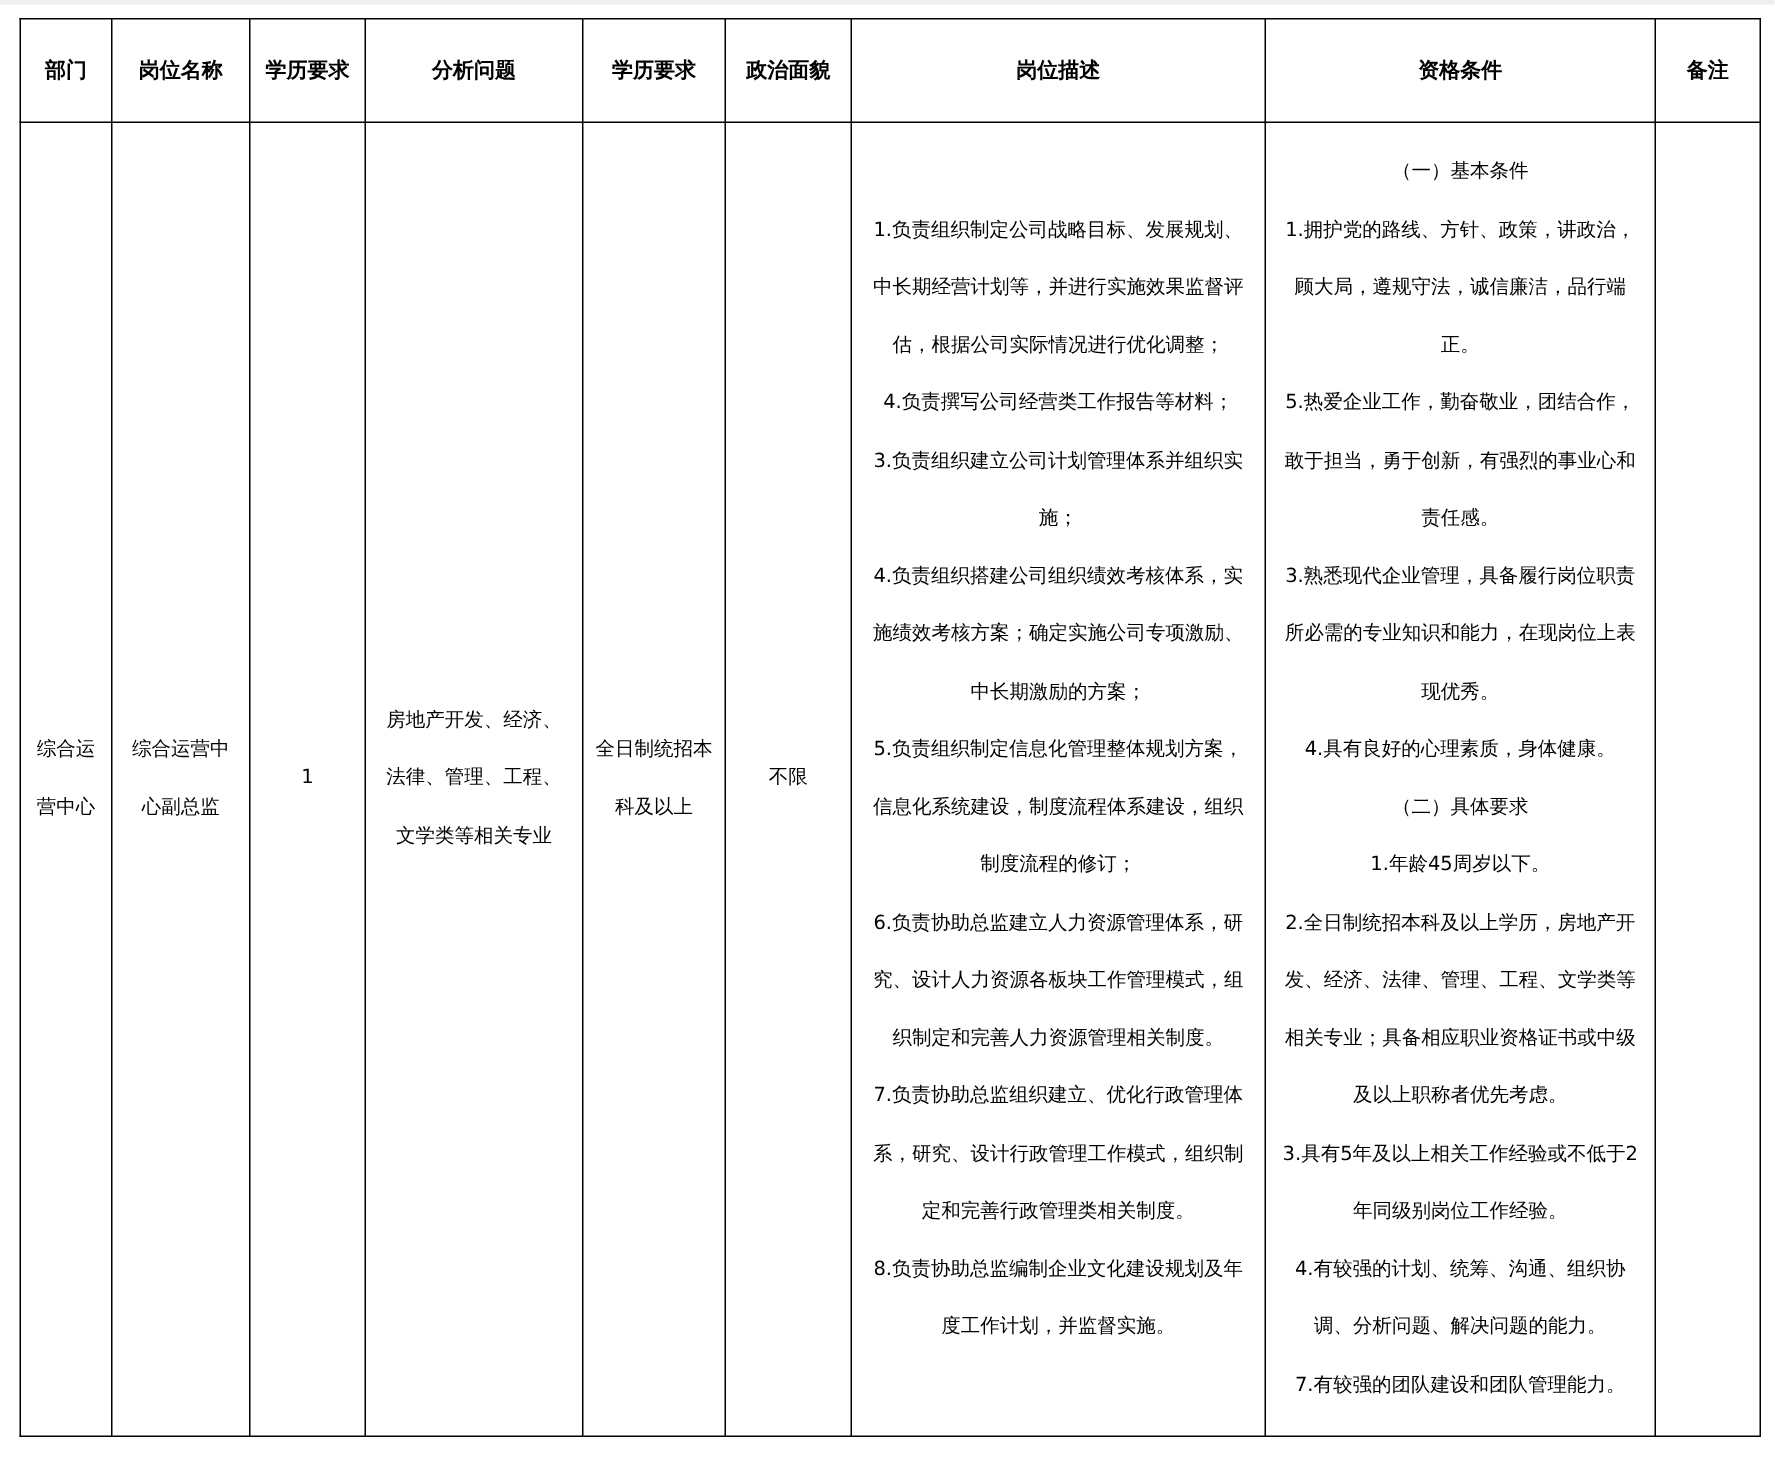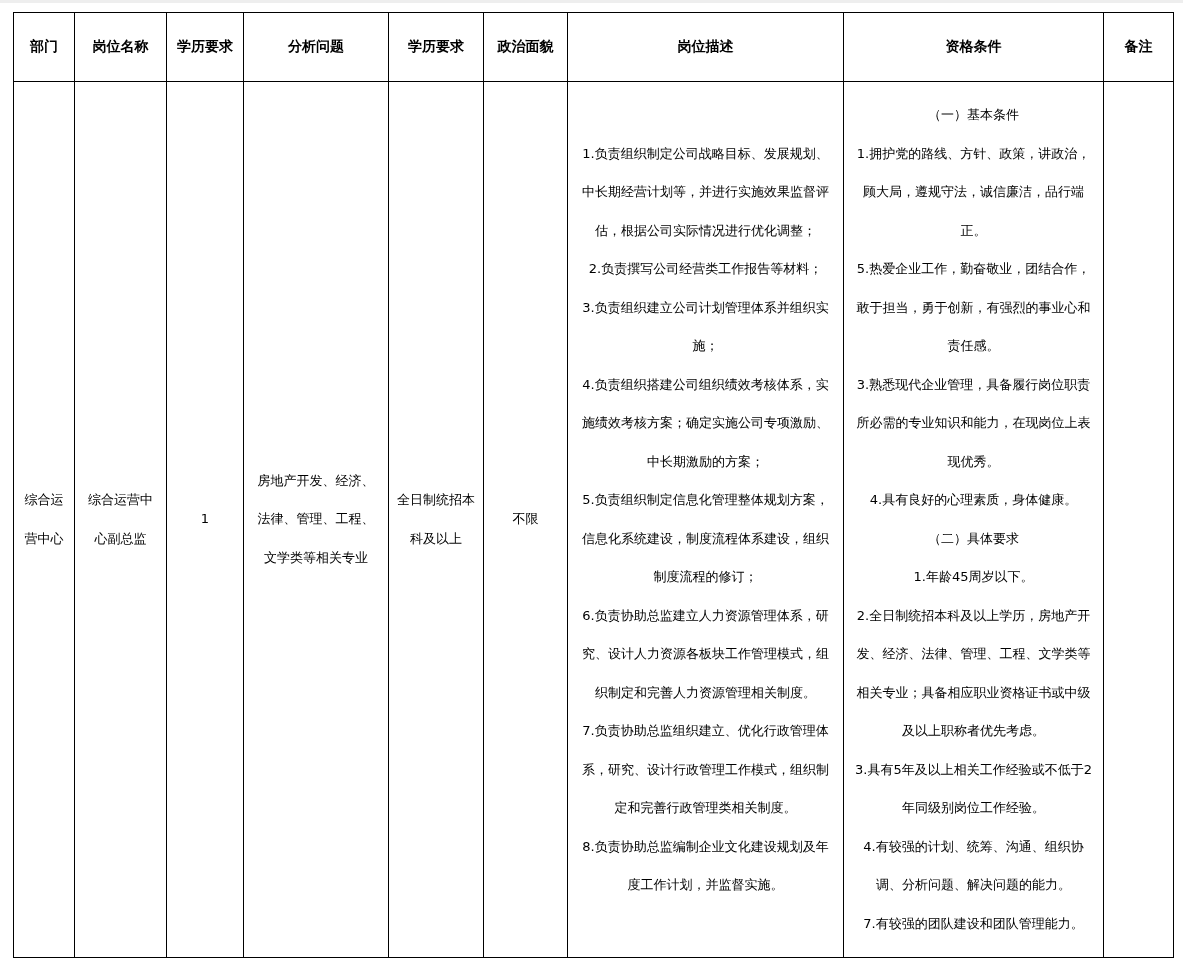--- a/index.html
+++ b/index.html
@@ -87,21 +87,21 @@
   <tbody>
     <tr>
       <td>综合运营中心</td>
       <td>综合运营中心副总监</td>
       <td>1</td>
       <td>房地产开发、经济、法律、管理、工程、文学类等相关专业</td>
       <td>全日制统招本科及以上</td>
       <td>不限</td>
       <td class="cell-list">
         <span class="para">1.负责组织制定公司战略目标、发展规划、中长期经营计划等，并进行实施效果监督评估，根据公司实际情况进行优化调整；</span>
-        <span class="para">2.负责撰写公司经营类工作报告等材料；</span>
+        <span class="para">4.负责撰写公司经营类工作报告等材料；</span>
         <span class="para">3.负责组织建立公司计划管理体系并组织实施；</span>
         <span class="para">4.负责组织搭建公司组织绩效考核体系，实施绩效考核方案；确定实施公司专项激励、中长期激励的方案；</span>
         <span class="para">5.负责组织制定信息化管理整体规划方案，信息化系统建设，制度流程体系建设，组织制度流程的修订；</span>
         <span class="para">6.负责协助总监建立人力资源管理体系，研究、设计人力资源各板块工作管理模式，组织制定和完善人力资源管理相关制度。</span>
         <span class="para">7.负责协助总监组织建立、优化行政管理体系，研究、设计行政管理工作模式，组织制定和完善行政管理类相关制度。</span>
         <span class="para">8.负责协助总监编制企业文化建设规划及年度工作计划，并监督实施。</span>
       </td>
       <td class="cell-list">
         <span class="para">（一）基本条件</span>
         <span class="para">1.拥护党的路线、方针、政策，讲政治，顾大局，遵规守法，诚信廉洁，品行端正。</span>

